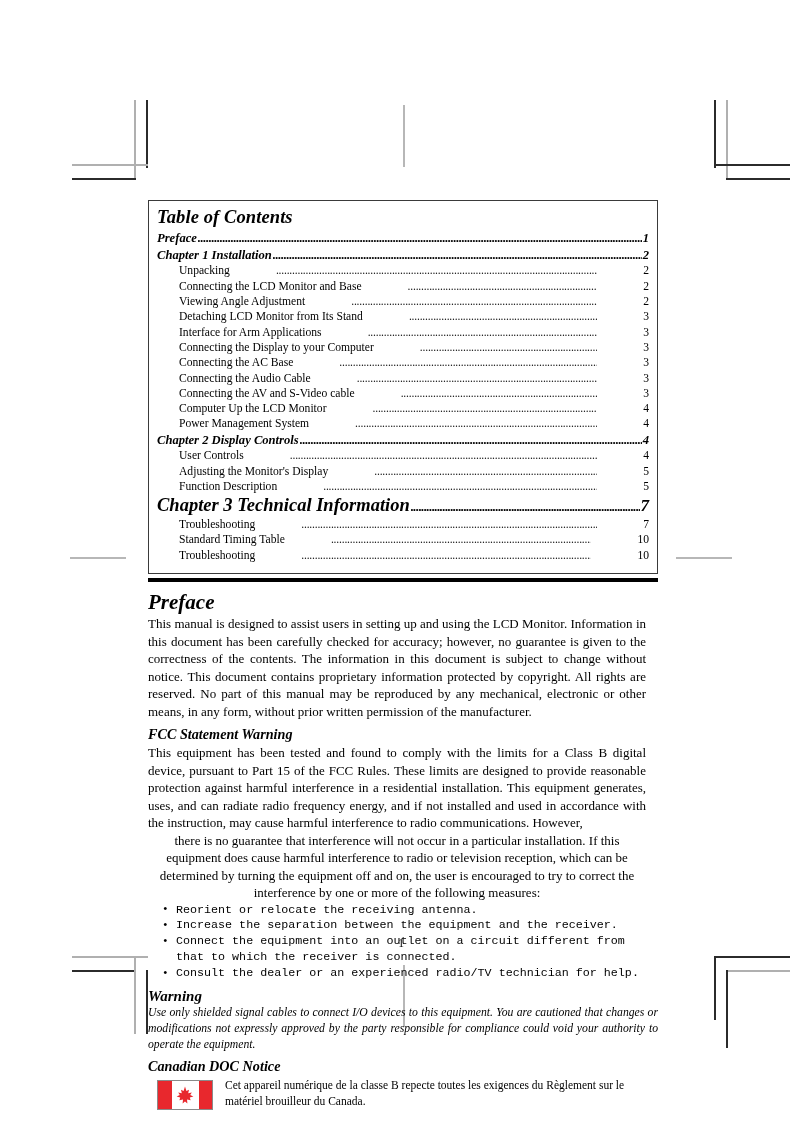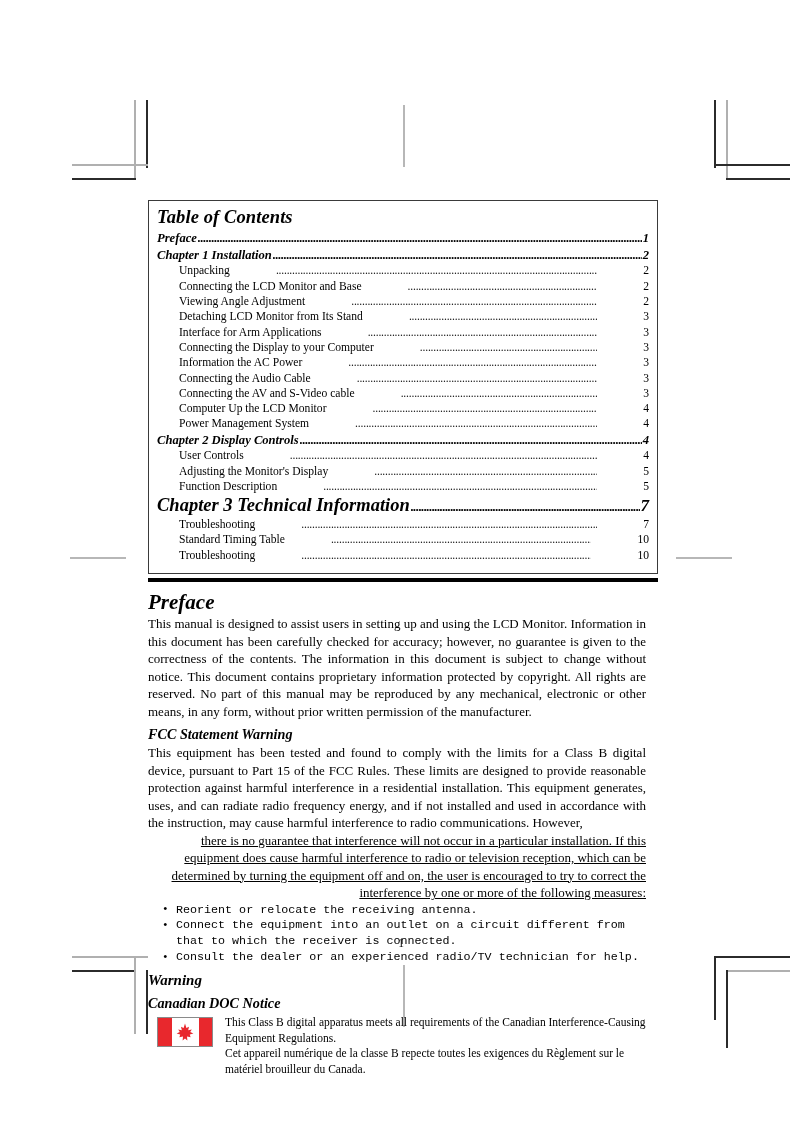--- a/index.html
+++ b/index.html
@@ -154,21 +154,21 @@
     font-style: italic;
     margin: 5px 0 0 0;
     line-height: 1.2;
   }
   p.para {
     font-size: 13px;
     line-height: 1.345;
     text-align: justify;
     margin: 0 12px 0 0;
   }
-  p.para.loose { text-align: right; text-decoration: underline; }
+  p.para.loose { text-align: center; }
   p.ital {
     font-size: 11.7px;
     line-height: 1.345;
     text-align: justify;
     font-style: italic;
     margin: 0;
   }
 
   ul.measures {
     list-style: none;
@@ -316,21 +316,21 @@
             <span class="lbl">Interface for Arm Applications</span>
             <span class="dots">...................................................................................................................................................................................................................................................................</span>
             <span class="pg">3</span>
           </div>
           <div class="toc-row lvl2">
             <span class="lbl">Connecting the Display to your Computer</span>
             <span class="dots">...................................................................................................................................................................................................................................................................</span>
             <span class="pg">3</span>
           </div>
           <div class="toc-row lvl2">
-            <span class="lbl">Information the AC Power</span>
+            <span class="lbl">Connecting the AC Base</span>
             <span class="dots">...................................................................................................................................................................................................................................................................</span>
             <span class="pg">3</span>
           </div>
           <div class="toc-row lvl2">
             <span class="lbl">Connecting the Audio Cable</span>
             <span class="dots">...................................................................................................................................................................................................................................................................</span>
             <span class="pg">3</span>
           </div>
           <div class="toc-row lvl2">
             <span class="lbl">Connecting the AV and S-Video cable</span>
@@ -392,37 +392,38 @@
     <div class="thick-rule"></div>
 
     <h1 class="sec">Preface</h1>
     <p class="para">This manual is designed to assist users in setting up and using the LCD Monitor. Information in this document has been carefully checked for accuracy; however, no guarantee is given to the correctness of the contents. The information in this document is subject to change without notice. This document contains proprietary information protected by copyright. All rights are reserved. No part of this manual may be reproduced by any mechanical, electronic or other means, in any form, without prior written permission of the manufacturer.</p>
 
     <h2 class="sub">FCC Statement Warning</h2>
     <p class="para">This equipment has been tested and found to comply with the limits for a Class B digital device, pursuant to Part 15 of the FCC Rules. These limits are designed to provide reasonable protection against harmful interference in a residential installation. This equipment generates, uses, and can radiate radio frequency energy, and if not installed and used in accordance with the instruction, may cause harmful interference to radio communications. However,</p>
     <p class="para loose">there is no guarantee that interference will not occur in a particular installation. If this equipment does cause harmful interference to radio or television reception, which can be determined by turning the equipment off and on, the user is encouraged to try to correct the interference by one or more of the following measures:</p>
     <ul class="measures" id="measures-list">
         <li>Reorient or relocate the receiving antenna.</li>
+        <li>Increase the separation between the equipment and the receiver.</li>
         <li>Connect the equipment into an outlet on a circuit different from that to which the receiver is connected.</li>
         <li>Consult the dealer or an experienced radio/TV technician for help.</li>
       </ul>
 
     <h3 class="warn">Warning</h3>
+    <p class="ital">Use only shielded signal cables to connect I/O devices to this equipment. You are cautioned that changes or modifications not expressly approved by the party responsible for compliance could void your authority to operate the equipment.</p>
 
     <h2 class="sub">Canadian DOC Notice</h2>
     <div class="doc-block">
       <div class="flag">
         <div class="bar left"></div>
         <div class="bar right"></div>
         <svg class="leaf" viewBox="0 0 100 100">
           <path fill="#e8282d" d="M50 8 L57 30 L70 24 L66 41 L84 38 L76 50 L92 57 L74 63 L78 76 L60 73 L62 92 L50 82 L38 92 L40 73 L22 76 L26 63 L8 57 L24 50 L16 38 L34 41 L30 24 L43 30 Z"></path>
         </svg>
       </div>
       <div class="doc-text">
-        <p>This Class B digital apparatus meets all requirements of the Canadian Interference-Causing Equipment Regulations.</p>
         <p>Cet appareil numérique de la classe B repecte toutes les exigences du Règlement sur le matériel brouilleur du Canada.</p>
       </div>
     </div>
 
   </div>
 
   <div class="page-num">1</div>
 </div>
 
 </body></html>

